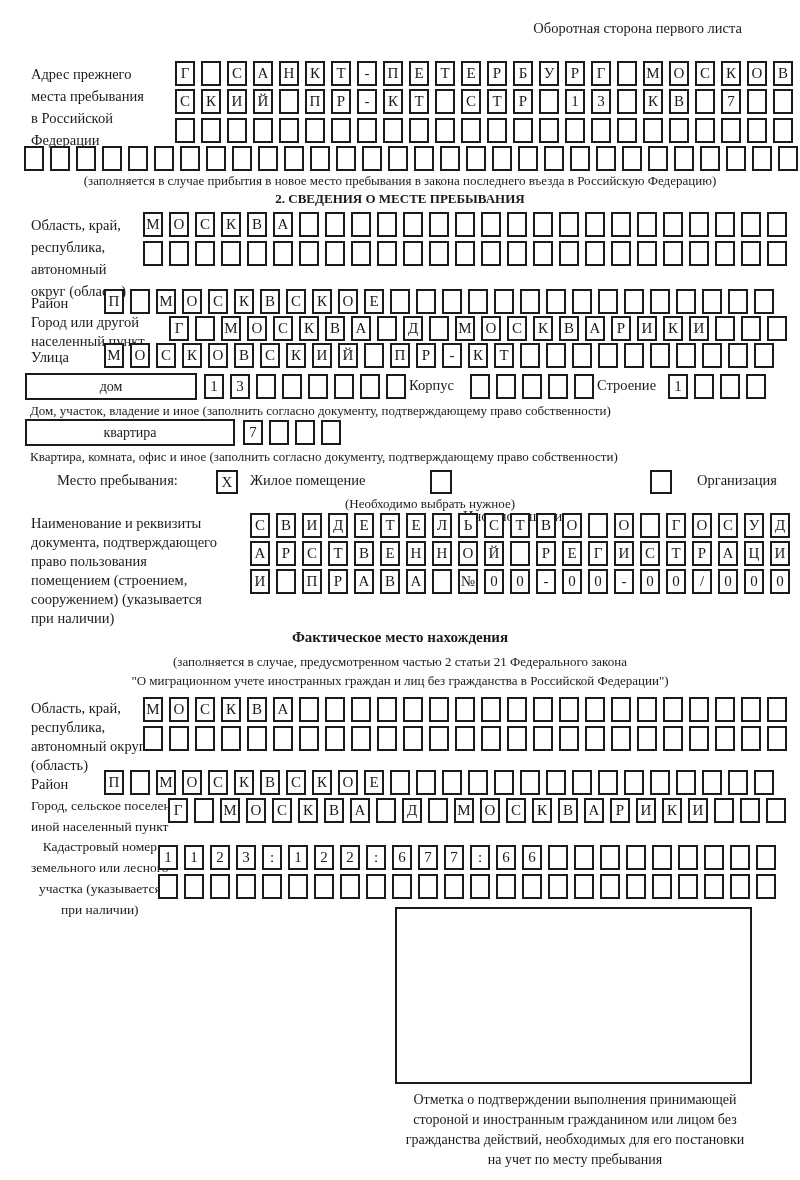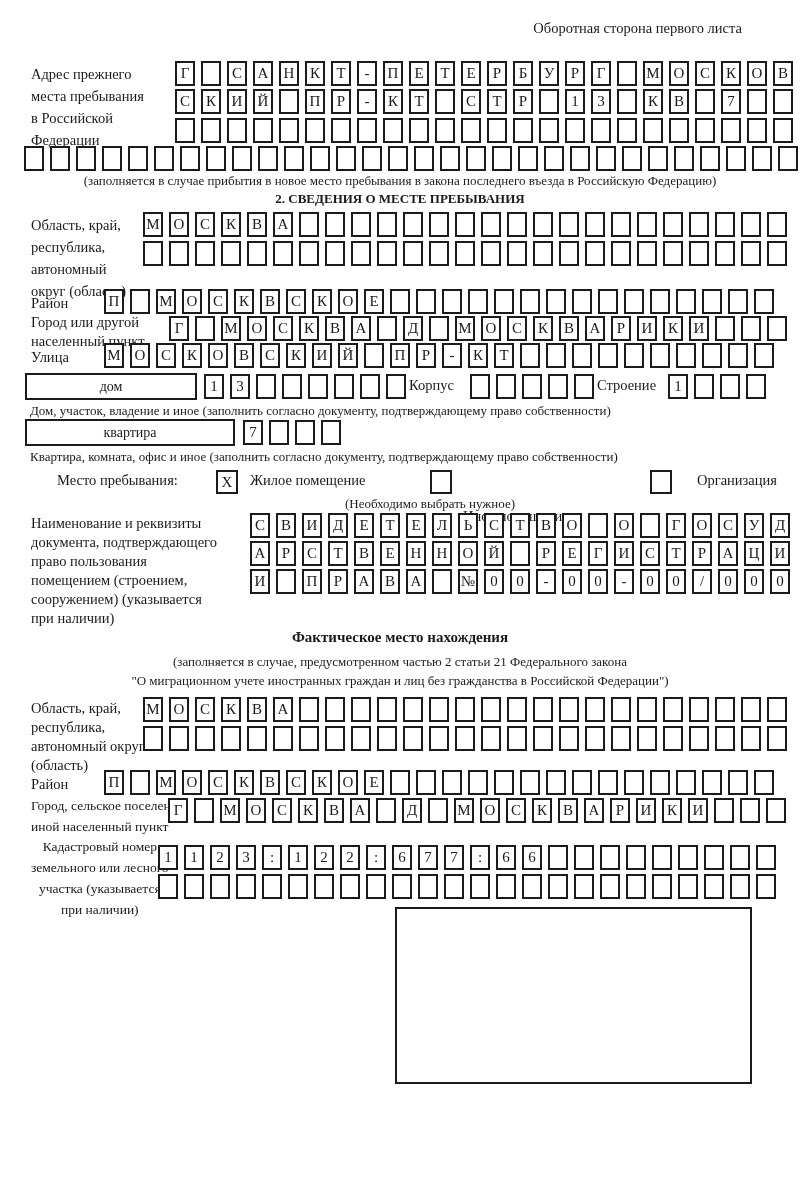--- a/index.html
+++ b/index.html
@@ -629,14 +629,18 @@
       <span class="cell"></span>
       <span class="cell"></span>
       <span class="cell"></span>
       <span class="cell"></span>
       <span class="cell"></span>
       <span class="cell"></span>
       <span class="cell"></span>
     </div>
 
   <div id="stamp-box" class="abs stampbox"></div>
+  <div id="stamp-cap" class="abs">Отметка о подтверждении выполнения принимающей
+стороной и иностранным гражданином или лицом без
+гражданства действий, необходимых для его постановки
+на учет по месту пребывания</div>
 
 </div>
 
 </body></html>

